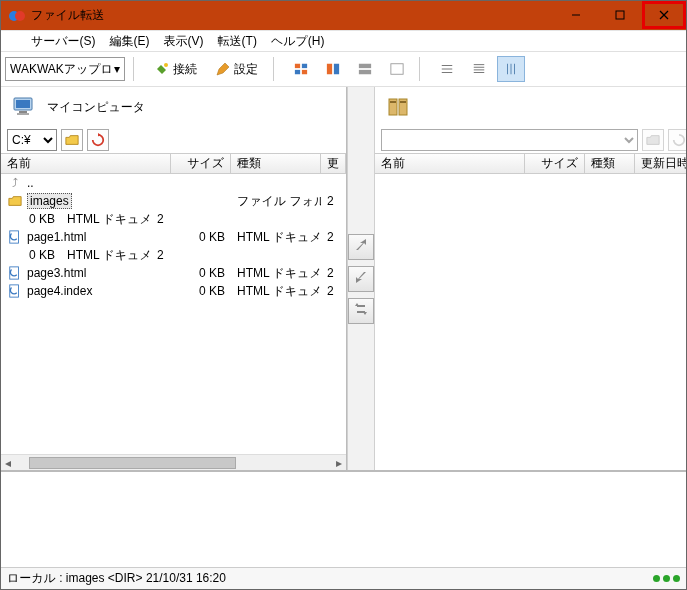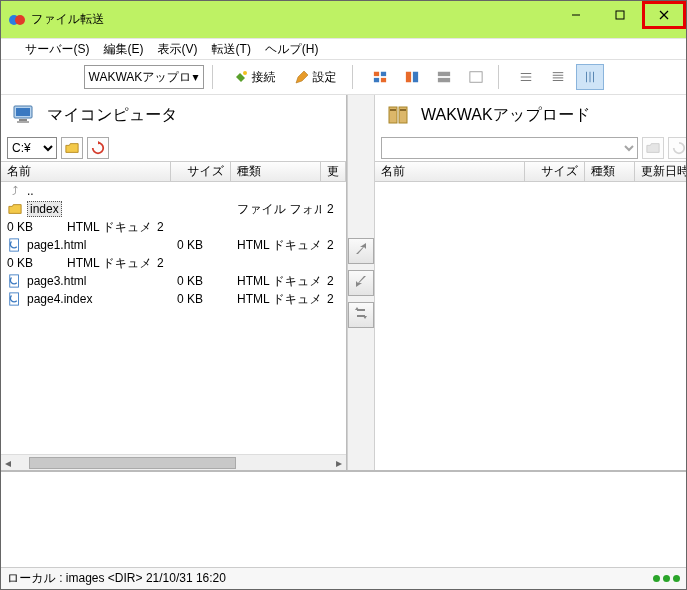--- a/index.html
+++ b/index.html
@@ -1,62 +1,62 @@
 <!DOCTYPE html>
 <html><head>
 <meta charset="utf-8">
 <style>
 * { box-sizing: border-box; margin: 0; padding: 0; font-family: "MS UI Gothic", "Yu Gothic", Meiryo, sans-serif; font-size: 12px; }
 body { background: #fff; width: 687px; height: 590px; border: 1px solid #666; display: flex; flex-direction: column; overflow: hidden; }
 
 
-.titlebar { height: 38px; display: flex; align-items: center; padding-left: 8px; background: #bef264; border-bottom: 1px solid #e5e5e5; }
+.titlebar { height: 30px; display: flex; align-items: center; padding-left: 8px; background: #c2410c; border-bottom: 1px solid #e5e5e5; }
 .titlebar .app-icon { width: 16px; height: 16px; margin-right: 6px; display: flex; align-items: center; justify-content: center; }
 .titlebar .title { flex: 1; font-size: 12px; }
 .titlebar .win-controls { display: flex; height: 100%; }
 .titlebar .win-btn { width: 44px; height: 28px; display: flex; align-items: center; justify-content: center; font-size: 12px; color: #000; }
 .titlebar .win-btn.close { border: 3px solid #e60000; }
 .titlebar .win-btn svg { stroke: #000; }
 
 
-.menubar { height: 20px; display: flex; align-items: center; padding: 0 18px; gap: 2px; }
+.menubar { height: 20px; display: flex; align-items: center; padding: 0 24px; gap: 2px; }
 .menubar .menu-item { padding: 2px 6px; }
 
 
-.toolbar { height: 36px; display: flex; align-items: center; padding: 0 20px; border-top: 1px solid #e0e0e0; border-bottom: 1px solid #e0e0e0; gap: 4px; justify-content: center; }
+.toolbar { height: 36px; display: flex; align-items: center; padding: 0 4px; border-top: 1px solid #e0e0e0; border-bottom: 1px solid #e0e0e0; gap: 4px; }
 .toolbar .profile-dd { width: 120px; height: 24px; border: 1px solid #999; background: #fff; display: flex; align-items: center; padding: 0 4px; justify-content: space-between; }
 .toolbar .tb-sep { width: 6px; height: 24px; border-left: 1px solid #ccc; margin: 0 4px; }
 .toolbar .tb-btn { height: 26px; min-width: 28px; display: flex; align-items: center; justify-content: center; padding: 0 4px; gap: 3px; border: 1px solid transparent; }
 .toolbar .tb-btn.labeled { padding: 0 6px; }
 .toolbar .tb-btn.active { background: #cfe4f7; border: 1px solid #8ab4dc; }
 .icon16 { width: 16px; height: 16px; display: inline-flex; align-items: center; justify-content: center; }
 
 
 .panes { flex: 1; display: flex; border-bottom: 1px solid #bbb; min-height: 0; }
 .pane { display: flex; flex-direction: column; min-height: 0; }
 .pane.left { flex: 1 1 50%; border-right: 1px solid #bbb; }
 .pane.right { flex: 1 1 50%; }
 .divider-col { width: 30px; display: flex; flex-direction: column; align-items: center; justify-content: center; gap: 6px; background: #f2f2f2; border-left: 1px solid #d0d0d0; border-right: 1px solid #d0d0d0; }
 .pane-header { height: 40px; display: flex; align-items: center; gap: 8px; padding: 0 10px; }
 .pane-header .hdr-icon { width: 28px; height: 28px; }
-.pane-header .hdr-text { font-size: 16px; }
+.pane-header .hdr-text { font-size: 12px; }
 .path-row { height: 26px; display: flex; align-items: center; gap: 4px; padding: 0 6px; }
 .path-row select, .path-row .combo { height: 22px; border: 1px solid #888; background: #fff; font-size: 12px; }
 .path-row .drive { width: 50px; }
 .path-row .path { flex: 1; }
 .path-row .icon-btn { width: 22px; height: 22px; border: 1px solid #aaa; display: flex; align-items: center; justify-content: center; background: #fdfdfd; }
 
 .list { flex: 1; border-top: 1px solid #ccc; display: flex; flex-direction: column; min-height: 0; }
 .list-hdr { height: 20px; display: flex; border-bottom: 1px solid #ccc; background: linear-gradient(#fdfdfd,#ececec); }
 .list-hdr .col { border-right: 1px solid #ccc; padding: 2px 6px; display: flex; align-items: center; white-space: nowrap; overflow: hidden; }
 .list-body { flex: 1; overflow: auto; position: relative; }
 .row { height: 18px; display: flex; align-items: center; white-space: nowrap; }
 .row .cell { padding: 0 6px; overflow: hidden; }
 .row .name-cell { display: flex; align-items: center; gap: 4px; }
-.row .size-cell { }
+.row .size-cell { text-align: right; }
 .sel { border: 1px dotted #555; background: #e9e9e9; padding: 0 2px; }
 .updir-icon { color: #888; }
 
 .xfer-btn { width: 26px; height: 26px; border: 1px solid #aaa; background: linear-gradient(#fafafa,#e4e4e4); display: flex; align-items: center; justify-content: center; }
 
 
 .log { height: 96px; background: #fff; border-top: 1px solid #bbb; }
 .status { height: 22px; display: flex; align-items: center; padding: 0 6px; border-top: 1px solid #ccc; background: #f7f7f7; justify-content: space-between; }
 .status .dots { display: flex; gap: 3px; }
 .status .dot { width: 7px; height: 7px; border-radius: 50%; background: #2aa52a; }
@@ -248,21 +248,21 @@
               <span>..</span>
             </div>
           </div>
           <div class="row">
             <div class="cell name-cell col-name">
               <span class="icon16">
                 <svg viewBox="0 0 16 16" width="14" height="14">
                   <path d="M1 5 L5 5 L6 3 L15 3 L15 13 L1 13 Z" fill="#f3c94a" stroke="#b4861a"></path>
                 </svg>
               </span>
-              <span class="sel">index</span>
+              <span class="sel">images</span>
             </div>
             <div class="cell size-cell col-size"></div>
             <div class="cell col-type">ファイル フォルダー</div>
             <div class="cell col-date">2</div>
           </div>
           <div class="row">
             <div class="cell size-cell col-size">0 KB</div>
             <div class="cell col-type">HTML ドキュメント</div>
             <div class="cell col-date">2</div>
           </div>
@@ -345,21 +345,20 @@
   <div class="pane right">
     <div class="pane-header">
       <span class="hdr-icon">
         <svg viewBox="0 0 28 28" width="28" height="28">
             <rect x="4" y="6" width="8" height="16" fill="#dcb76a" stroke="#a8852a"></rect>
             <rect x="14" y="6" width="8" height="16" fill="#dcb76a" stroke="#a8852a"></rect>
             <rect x="5" y="8" width="6" height="2" fill="#8a6a2a"></rect>
             <rect x="15" y="8" width="6" height="2" fill="#8a6a2a"></rect>
           </svg>
       </span>
-      <span class="hdr-text">WAKWAKアップロード</span>
     </div>
     <div class="path-row">
       <select class="combo path" disabled=""><option></option></select>
       <div class="icon-btn" style="opacity:.5">
           <span class="icon16">
             <svg viewBox="0 0 16 16" width="14" height="14">
               <path d="M1 5 L5 5 L6 3 L15 3 L15 13 L1 13 Z" fill="#ccc" stroke="#999"></path>
             </svg>
           </span>
         </div>

